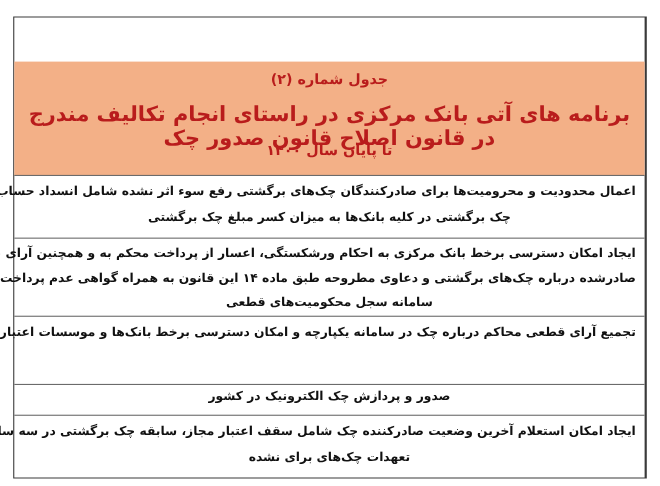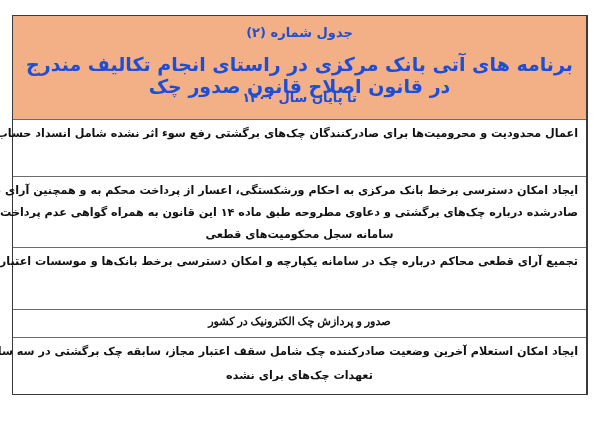--- a/index.html
+++ b/index.html
@@ -13,56 +13,58 @@
     box-sizing: border-box;
     direction: rtl;
   }
   .header {
     background: #f3b087;
     height: 104px;
     border-bottom: 1px solid #6b6b6b;
     box-sizing: border-box;
     text-align: center;
     font-weight: bold;
-    color: #1d4ed8;
+    color: #b91c1c;
+    margin-top: 40px;
   }
   .header .t1 { font-size: 13px; padding-top: 7px; height: 30px; line-height: 20px; }
   .header .t2 { font-size: 19px; height: 35px; line-height: 22px; }
   .header .t3 { font-size: 13px; line-height: 20px; }
   .row {
     border-bottom: 1px solid #6b6b6b;
     box-sizing: border-box;
     text-align: center;
     font-size: 11.2px;
     font-weight: bold;
     color: #111;
     line-height: 24px;
     padding: 2px 8px 0 8px;
   }
   .row:last-child { border-bottom: none; }
   .r1 { height: 57px; }
   .r2 { height: 71px; line-height: 22px; padding-top: 3px; }
   .r3 { height: 62px; }
   .r4 { height: 37px; }
-  .r5 { height: 28px; line-height: 22px; padding-top: 0; font-family: Liberation Serif, serif; }
+  .r5 { height: 28px; line-height: 22px; padding-top: 0; }
   .r6 { height: 56px; }
   .line { display: block; white-space: nowrap; }
 </style>
 </head>
 <body>
 
 <div class="table">
   <div class="header">
     <div class="t1">جدول شماره (۲)</div>
     <div class="t2">برنامه های آتی بانک مرکزی در راستای انجام تکالیف مندرج در قانون اصلاح قانون صدور چک</div>
     <div class="t3">تا پایان سال ۱۴۰۰</div>
   </div>
 
   <div class="row r1">
     <span class="line">اعمال محدودیت و محرومیت‌ها برای صادرکنندگان چک‌های برگشتی رفع سوء اثر نشده شامل انسداد حساب صادرکننده</span>
+    <span class="line">چک برگشتی در کلیه بانک‌ها به میزان کسر مبلغ چک برگشتی</span>
   </div>
 
   <div class="row r2">
     <span class="line">ایجاد امکان دسترسی برخط بانک مرکزی به احکام ورشکستگی، اعسار از پرداخت محکم به و همچنین آرای قطعی</span>
     <span class="line">صادرشده درباره چک‌های برگشتی و دعاوی مطروحه طبق ماده ۱۴ این قانون به همراه گواهی عدم پرداخت مربوطه از طریق</span>
     <span class="line">سامانه سجل محکومیت‌های قطعی</span>
   </div>
 
   <div class="row r3">
     <span class="line">تجمیع آرای قطعی محاکم درباره چک در سامانه یکپارچه و امکان دسترسی برخط بانک‌ها و موسسات اعتباری به سوابق</span>

